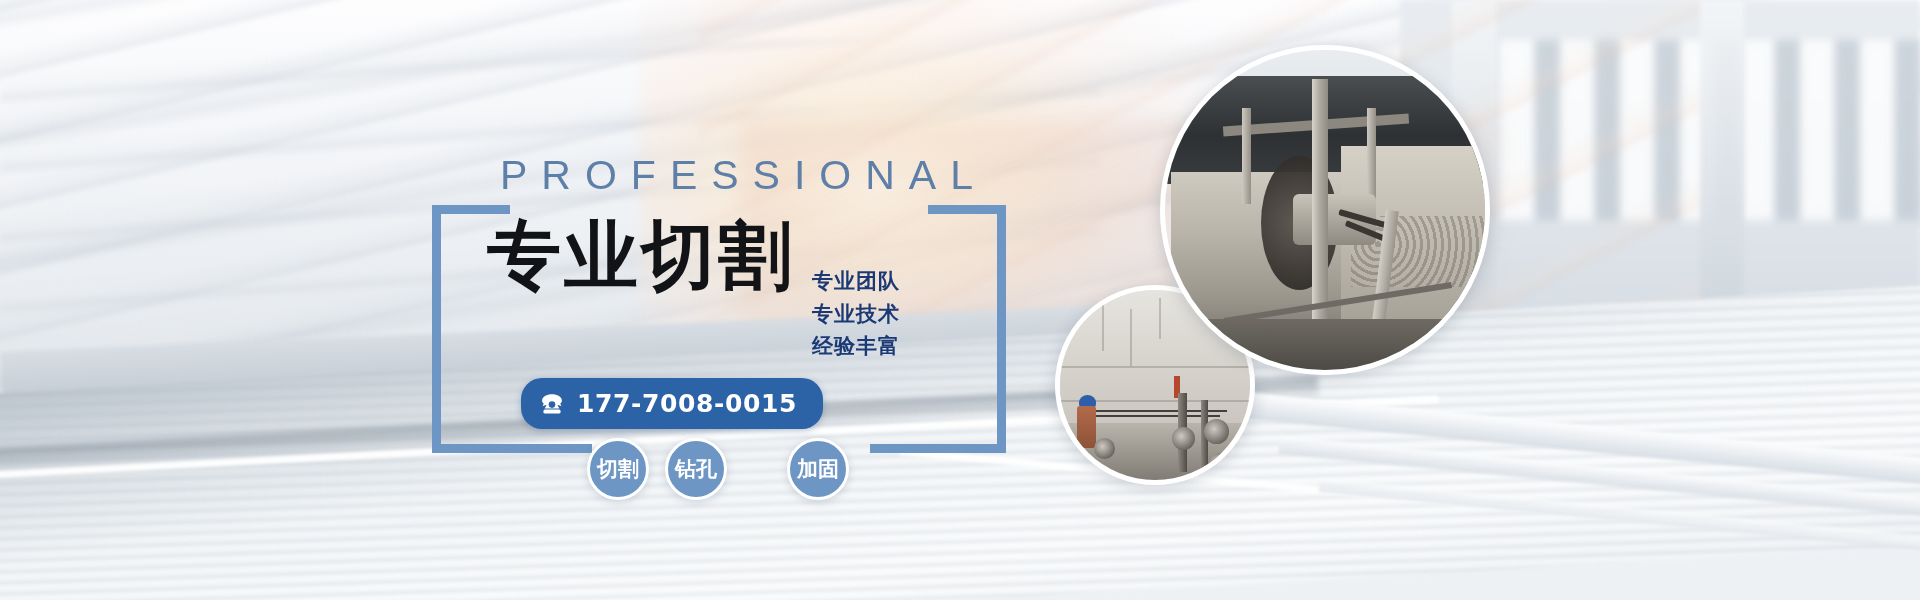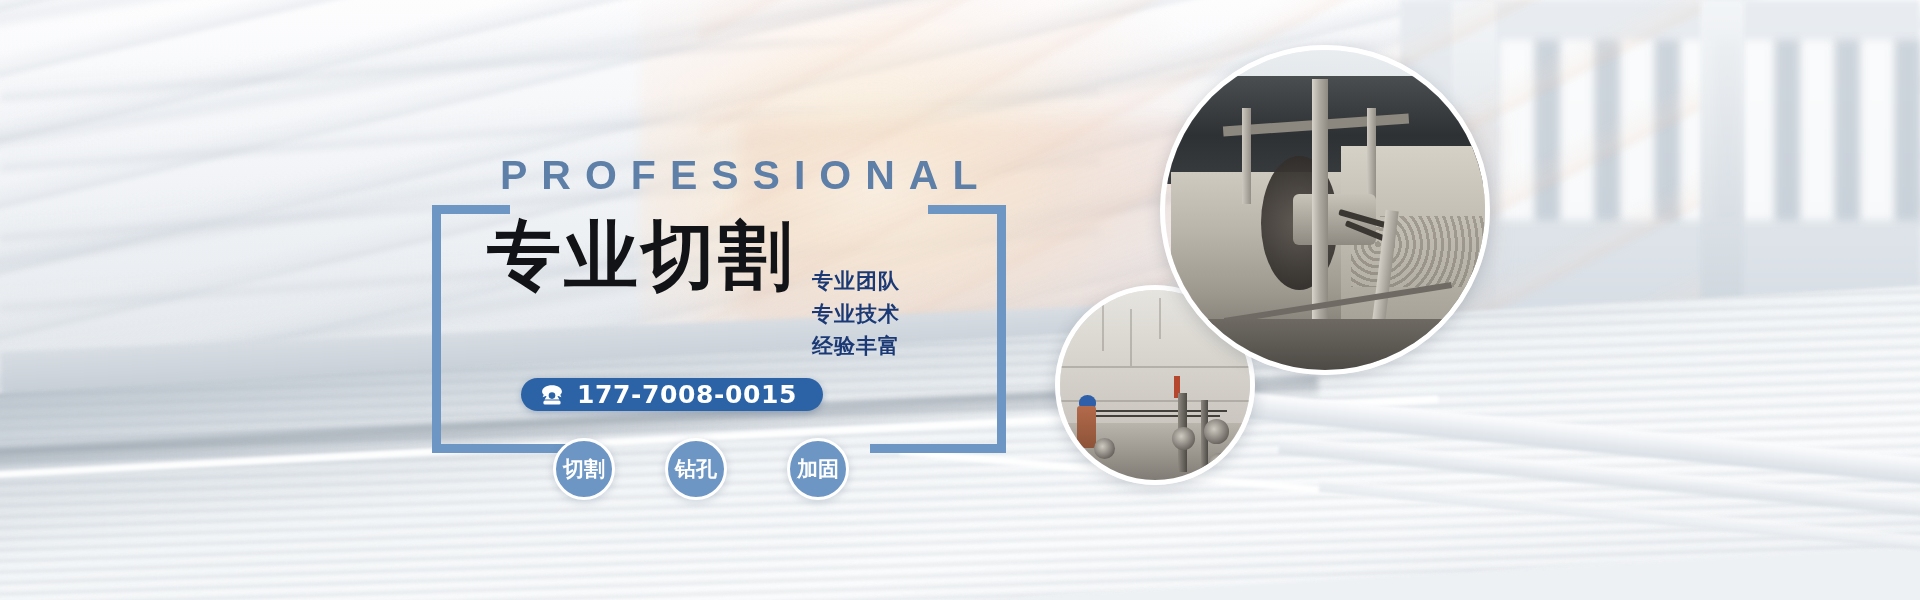--- a/index.html
+++ b/index.html
@@ -281,21 +281,21 @@
   #bracket-top-left   { left:432px; top:205px; width:78px;  height:9px; }
   #bracket-left       { left:432px; top:205px; width:9px;   height:248px; }
   #bracket-bottom-left{ left:432px; top:444px; width:160px; height:9px; }
   #bracket-top-right  { left:928px; top:205px; width:78px;  height:9px; }
   #bracket-right      { left:997px; top:205px; width:9px;   height:248px; }
   #bracket-bottom-right{left:870px; top:444px; width:136px; height:9px; }
 
   
   #professional {
     position:absolute; left:500px; top:152px;
-    font-size:41px; letter-spacing:14px; font-weight:700;
+    font-size:41px; letter-spacing:14px; font-weight:400;
     color:#5d7fa8; white-space:nowrap;
     font-family:"Liberation Sans", sans-serif;
   }
   #headline {
     position:absolute; left:487px; top:218px;
     font-size:74px; font-weight:bold; letter-spacing:3px;
     color:#111316; white-space:nowrap; line-height:1;
     font-family:"DejaVu Sans","Liberation Sans", sans-serif;
   }
   #features {
@@ -304,21 +304,21 @@
   }
   #features .feat {
     font-size:21px; font-weight:bold; color:#1b3a75;
     letter-spacing:1px; line-height:1.32; white-space:nowrap;
     font-family:"DejaVu Sans","Liberation Sans", sans-serif;
   }
 
   
   #phone-bar {
     position:absolute; left:521px; top:378px;
-    height:33px; padding:0 26px 0 18px;
+    height:51px; padding:0 26px 0 18px;
     background:#2c63a6; border-radius:21px;
     display:flex; align-items:center; gap:12px;
     box-shadow:0 2px 7px rgba(30,60,110,.28);
   }
   #phone-icon { width:26px; height:24px; flex:0 0 auto; }
   #phone-number {
     color:#fff; font-size:25px; font-weight:bold; letter-spacing:.6px;
     white-space:nowrap; font-family:"DejaVu Sans","Liberation Sans",sans-serif;
   }
   #phone-contact {
@@ -328,21 +328,21 @@
 
   
   .service-circle {
     position:absolute; top:438px; width:62px; height:62px;
     border-radius:50%; background:#6d96c4; border:3px solid #ffffff;
     display:flex; align-items:center; justify-content:center;
     color:#fff; font-size:21px; font-weight:bold; letter-spacing:0;
     font-family:"DejaVu Sans","Liberation Sans",sans-serif;
     box-shadow:0 2px 8px rgba(60,85,120,.22);
   }
-  #service-0 { left:553px; }
+  #service-0 { left:587px; }
   #service-1 { left:665px; }
   #service-2 { left:787px; }
 </style>
 </head>
 <body>
 
 <div id="banner">
 
   <div class="bg">
     <div class="bg-sky"></div>

